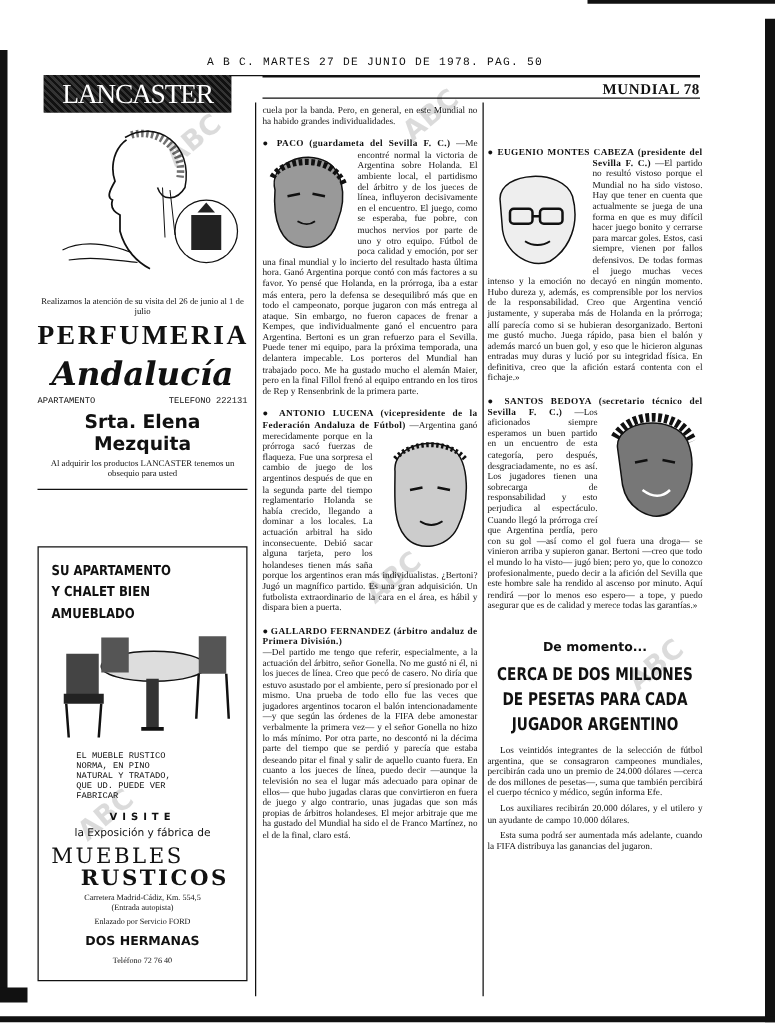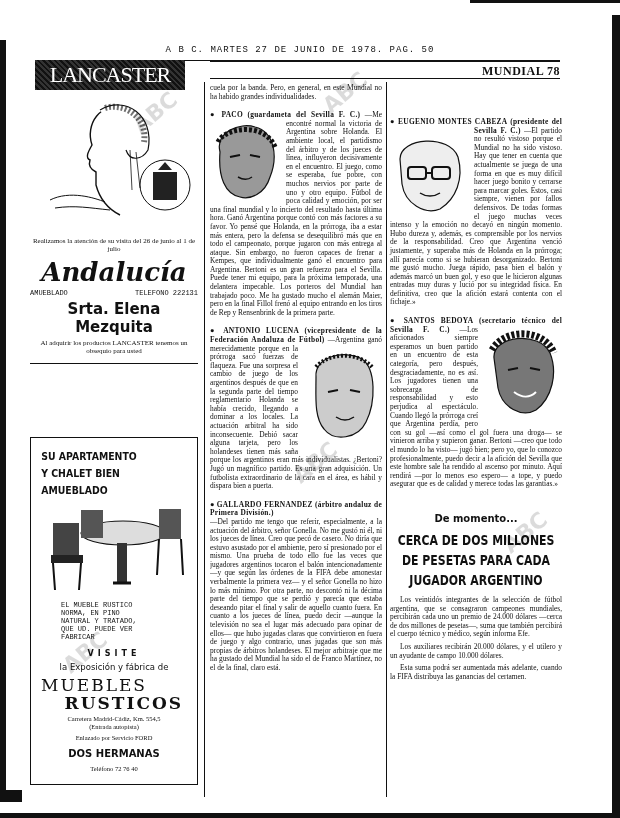--- a/index.html
+++ b/index.html
@@ -96,23 +96,24 @@
       <path d="M70 20 C95 5 125 25 118 60 C112 70 100 72 96 60" fill="#fff" stroke="#111" stroke-width="1.2"></path>
       <path d="M75 18 C95 12 118 28 114 52" fill="none" stroke="#111" stroke-width="6" stroke-dasharray="2 2" opacity="0.6"></path>
       <path d="M100 60 L102 100 M106 62 L110 98" stroke="#111" stroke-width="0.8"></path>
       <path d="M20 110 C40 100 65 108 75 112 M25 118 C45 115 60 118 80 120" stroke="#111" stroke-width="1" fill="none"></path>
       <circle cx="135" cy="95" r="25" fill="none" stroke="#111" stroke-width="1"></circle>
       <rect x="123" y="82" width="24" height="28" fill="#222"></rect>
       <path d="M128 80 L135 72 L142 80 Z" fill="#222"></path>
     </svg>
   </div>
   <div class="lanc-caption">Realizamos la atención de su visita del 26 de junio al 1 de julio</div>
+  <div class="perf">PERFUMERIA</div>
   <div class="andalucia">Andalucía</div>
   <div class="row-2">
-    <span>AMUEBLADO</span>
+    <span>APARTAMENTO</span>
     <span>TELEFONO 222131</span>
   </div>
   <div class="elena">Srta. Elena Mezquita</div>
   <div class="small" style="text-align:center;">Al adquirir los productos LANCASTER tenemos un obsequio para usted</div>
   <div class="hr" style="margin-top:8px;"></div>
 </div>
 
 <div class="mueble-box">
   <div class="mb-head">
     <div>SU APARTAMENTO</div>
@@ -206,20 +207,20 @@
       <path d="M24 42 L34 40 M46 40 L56 42" stroke="#111" stroke-width="2"></path>
       <path d="M30 64 C38 70 46 70 52 64" stroke="#fff" stroke-width="2" fill="none"></path>
     </svg>
     <span>—Los aficionados siempre esperamos un buen partido en un encuentro de esta categoría, pero después, desgraciadamente, no es así. Los jugadores tienen una sobrecarga de responsabilidad y esto perjudica al espectáculo. Cuando llegó la prórroga creí que Argentina perdía, pero con su gol —así como el gol fuera una droga— se vinieron arriba y supieron ganar. Bertoni —creo que todo el mundo lo ha visto— jugó bien; pero yo, que lo conozco profesionalmente, puedo decir a la afición del Sevilla que este hombre sale ha rendido al ascenso por minuto. Aquí rendirá —por lo menos eso espero— a tope, y puedo asegurar que es de calidad y merece todas las garantías.»</span>
   </div>
 
   <div class="demom">De momento...</div>
   <div class="bighead">CERCA DE DOS MILLONES DE PESETAS PARA CADA JUGADOR ARGENTINO</div>
   <div class="txt" style="margin-top:6px;text-indent:10px;">Los veintidós integrantes de la selección de fútbol argentina, que se consagraron campeones mundiales, percibirán cada uno un premio de 24.000 dólares —cerca de dos millones de pesetas—, suma que también percibirá el cuerpo técnico y médico, según informa Efe.</div>
   <div class="txt" style="margin-top:4px;text-indent:10px;">Los auxiliares recibirán 20.000 dólares, y el utilero y un ayudante de campo 10.000 dólares.</div>
-  <div class="txt" style="margin-top:4px;text-indent:10px;">Esta suma podrá ser aumentada más adelante, cuando la FIFA distribuya las ganancias del certamen.</div>
+  <div class="txt" style="margin-top:4px;text-indent:10px;">Esta suma podrá ser aumentada más adelante, cuando la FIFA distribuya las ganancias del jugaron.</div>
 </div>
 
 <div class="watermark" style="left:130px;top:100px;">ABC</div>
 <div class="watermark" style="left:320px;top:80px;">ABC</div>
 <div class="watermark" style="left:60px;top:640px;">ABC</div>
 <div class="watermark" style="left:500px;top:520px;">ABC</div>
 <div class="watermark" style="left:290px;top:450px;">ABC</div>
 
 </body></html>

